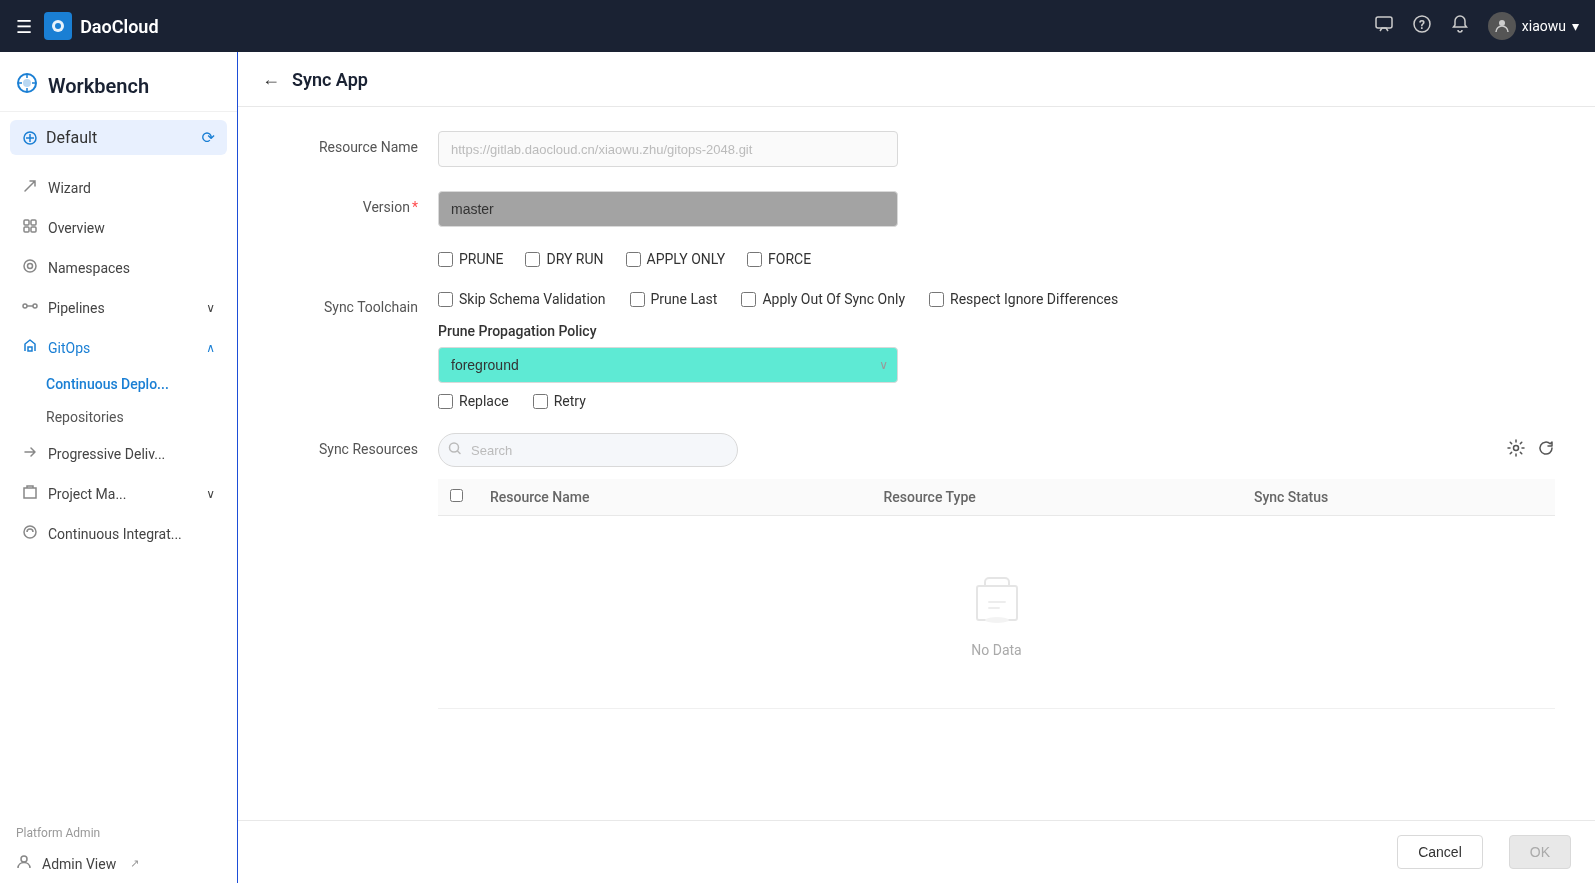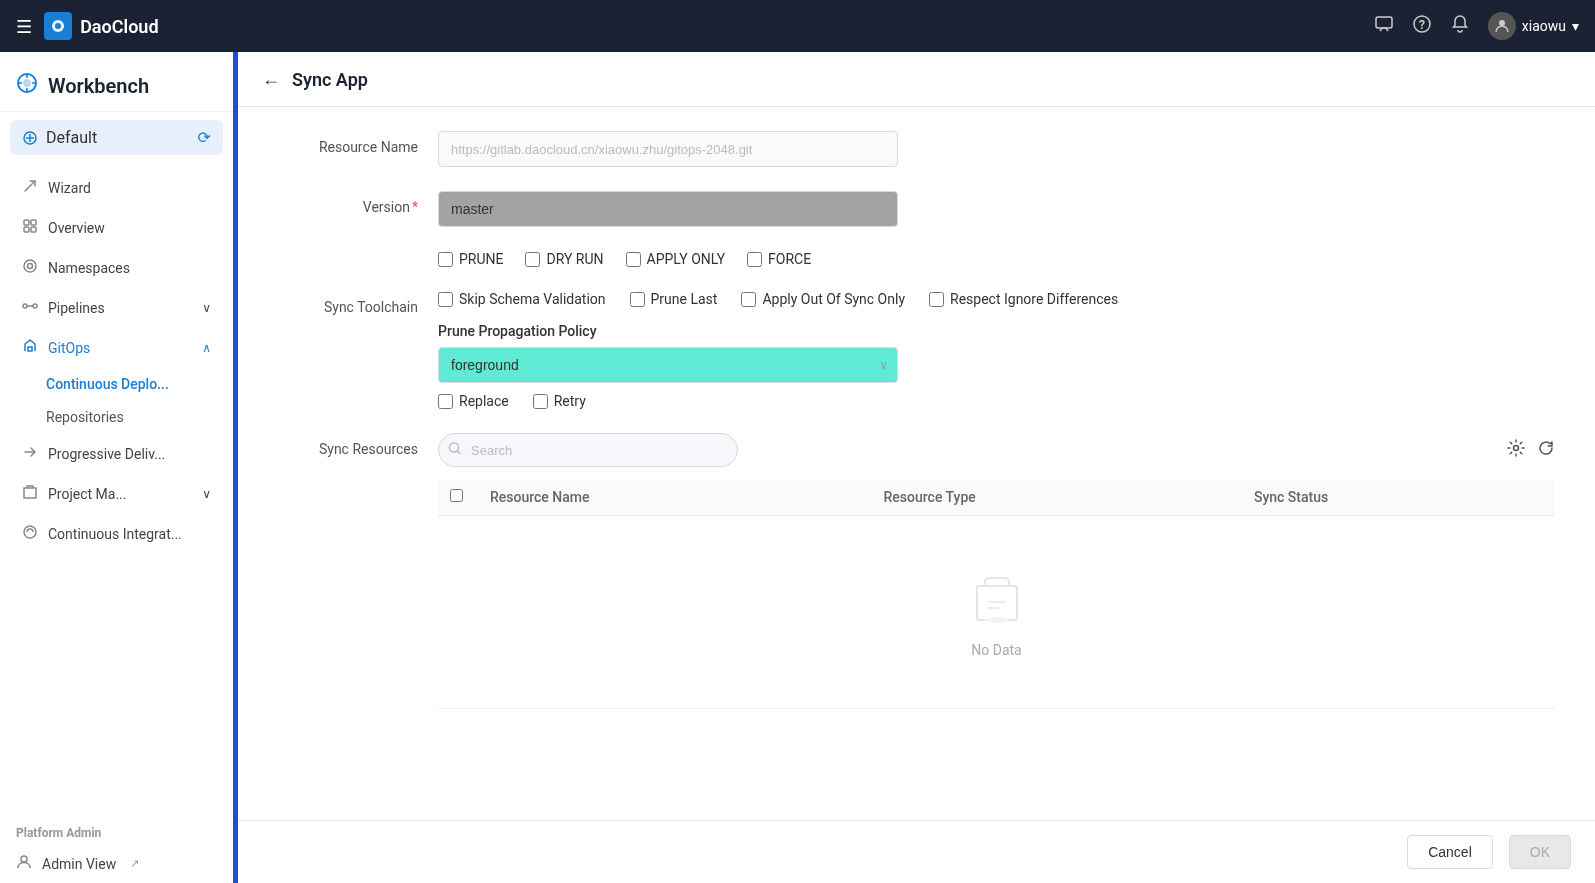--- a/index.html
+++ b/index.html
@@ -24,21 +24,21 @@
     .topnav-user { display: flex; align-items: center; gap: 6px; color: #fff; cursor: pointer; font-size: 14px; }
     .topnav-avatar { width: 28px; height: 28px; border-radius: 50%; background: #555; display: flex; align-items: center; justify-content: center; color: #fff; font-size: 13px; }
 
     
     .main-layout { display: flex; flex: 1; overflow: hidden; }
 
     
     .sidebar {
       width: 238px;
       background: #fff;
-      border-right: 5px solid #1d4ed8;
+      border-right: 1px solid #1d4ed8;
       display: flex;
       flex-direction: column;
       flex-shrink: 0;
       overflow-y: auto;
     }
     .sidebar-workbench {
       padding: 20px 16px 12px;
       display: flex;
       align-items: center;
       gap: 10px;
@@ -78,21 +78,21 @@
       cursor: pointer;
       color: #555;
       border-radius: 4px;
       margin: 1px 6px;
     }
     .sidebar-sub-item.active { color: #1a7fd4; font-weight: 500; }
     .sidebar-section-label {
       padding: 12px 16px 4px;
       font-size: 12px;
       color: #999;
-      font-weight: 700;
+      font-weight: 400;
     }
     .sidebar-admin-item {
       display: flex;
       align-items: center;
       gap: 10px;
       padding: 10px 16px;
       cursor: pointer;
       font-size: 14px;
       color: #444;
     }
@@ -307,21 +307,21 @@
     .form-footer {
       position: absolute;
       bottom: 0;
       right: 0;
       left: 0;
       background: #fff;
       border-top: 1px solid #e8e8e8;
       padding: 14px 24px;
       display: flex;
       justify-content: flex-end;
-      gap: 16px;
+      gap: 26px;
     }
     .btn {
       height: 34px;
       padding: 0 20px;
       border-radius: 4px;
       font-size: 14px;
       cursor: pointer;
       border: 1px solid #d9d9d9;
       background: #fff;
       color: #333;

